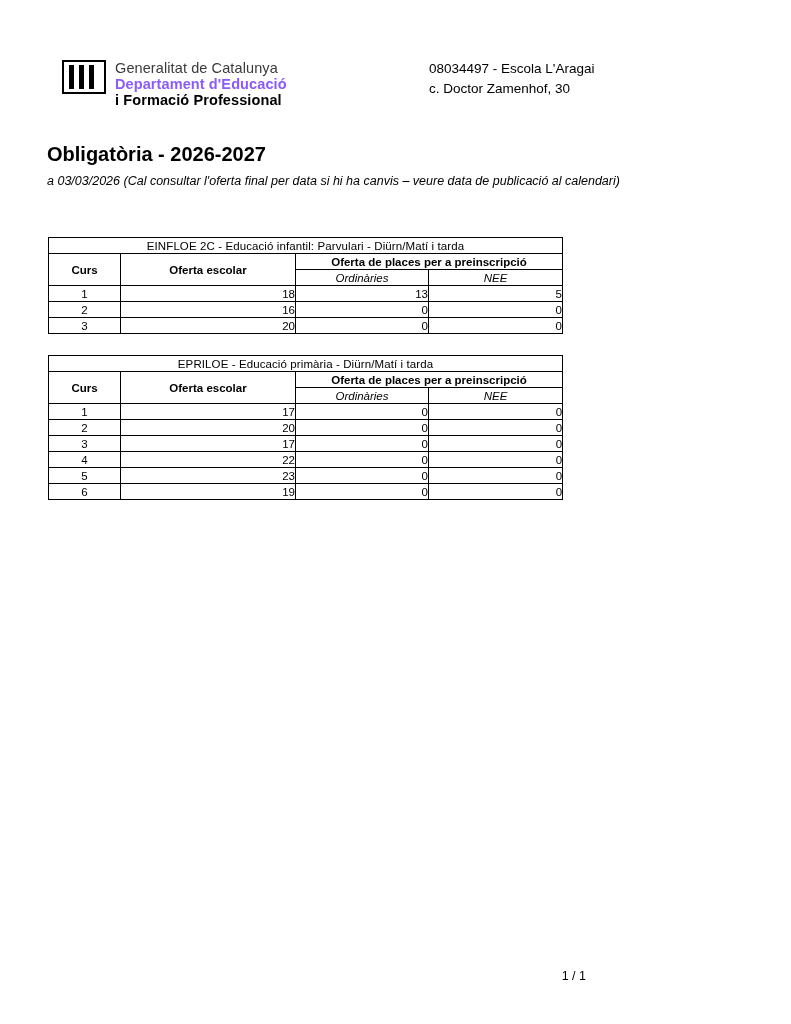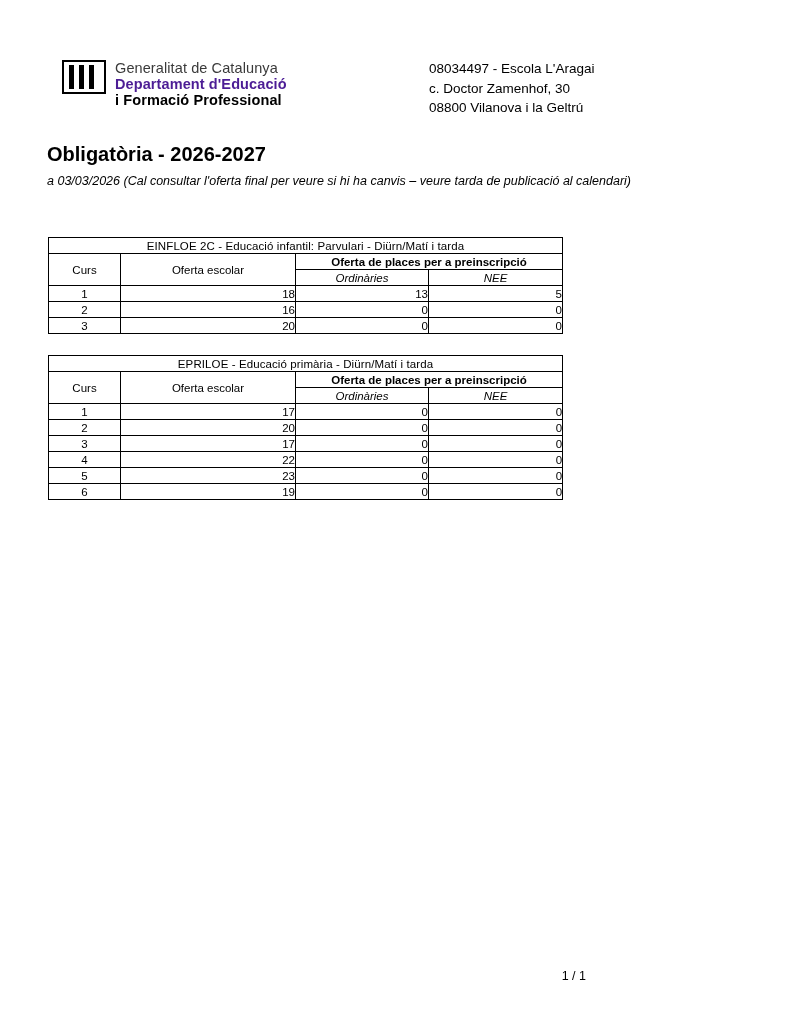--- a/index.html
+++ b/index.html
@@ -65,21 +65,21 @@
     line-height: 1.12;
   }
   .logo-text .line1 {
     font-size: 14.5px;
     color: #3a3a3a;
     letter-spacing: 0.1px;
   }
   .logo-text .line2 {
     font-size: 14.5px;
     font-weight: bold;
-    color: #4c1d95;
+    color: #8b5cf6;
     letter-spacing: 0.1px;
   }
   .logo-text .line3 {
     font-size: 14.5px;
     font-weight: bold;
     color: #000;
     letter-spacing: 0.1px;
   }
   .school-block {
     position: absolute;
@@ -144,21 +144,21 @@
     height: 18px;
     letter-spacing: 0.1px;
   }
   .col-curs     { width: 72px; }
   .col-oferta   { width: 175px; }
   .col-ord      { width: 133px; }
   .col-nee      { width: 134px; }
 
   .hdr-center {
     text-align: center;
-    font-weight: normal;
+    font-weight: bold;
     font-size: 12px;
     height: 19px;
   }
   .hdr-span {
     text-align: center;
     font-weight: bold;
     font-size: 12px;
     height: 15px;
   }
   .hdr-sub {
@@ -204,29 +204,28 @@
       <div class="logo-text">
         <div class="line1">Generalitat de Catalunya</div>
         <div class="line2">Departament d'Educació</div>
         <div class="line3">i Formació Professional</div>
       </div>
     </div>
 
     <div class="school-block">
       <div>08034497 - Escola L'Aragai</div>
       <div>c. Doctor Zamenhof, 30</div>
-      <div>08800 Vilanova i la Geltrú</div>
     </div>
   </div>
 
   <div class="title-block">
     <div class="title-line1">Obligatòria - 2026-2027</div>
     <div class="subtitle">
       <span class="date">a 03/03/2026</span>
-      <span>(Cal consultar l'oferta final per veure si hi ha canvis – veure tarda de publicació al calendari)</span>
+      <span>(Cal consultar l'oferta final per data si hi ha canvis – veure data de publicació al calendari)</span>
     </div>
   </div>
 
   <div class="table-wrap" id="table-einfloe">
     <table class="offer">
       <colgroup>
         <col class="col-curs">
           <col class="col-oferta">
           <col class="col-ord">
           <col class="col-nee">

